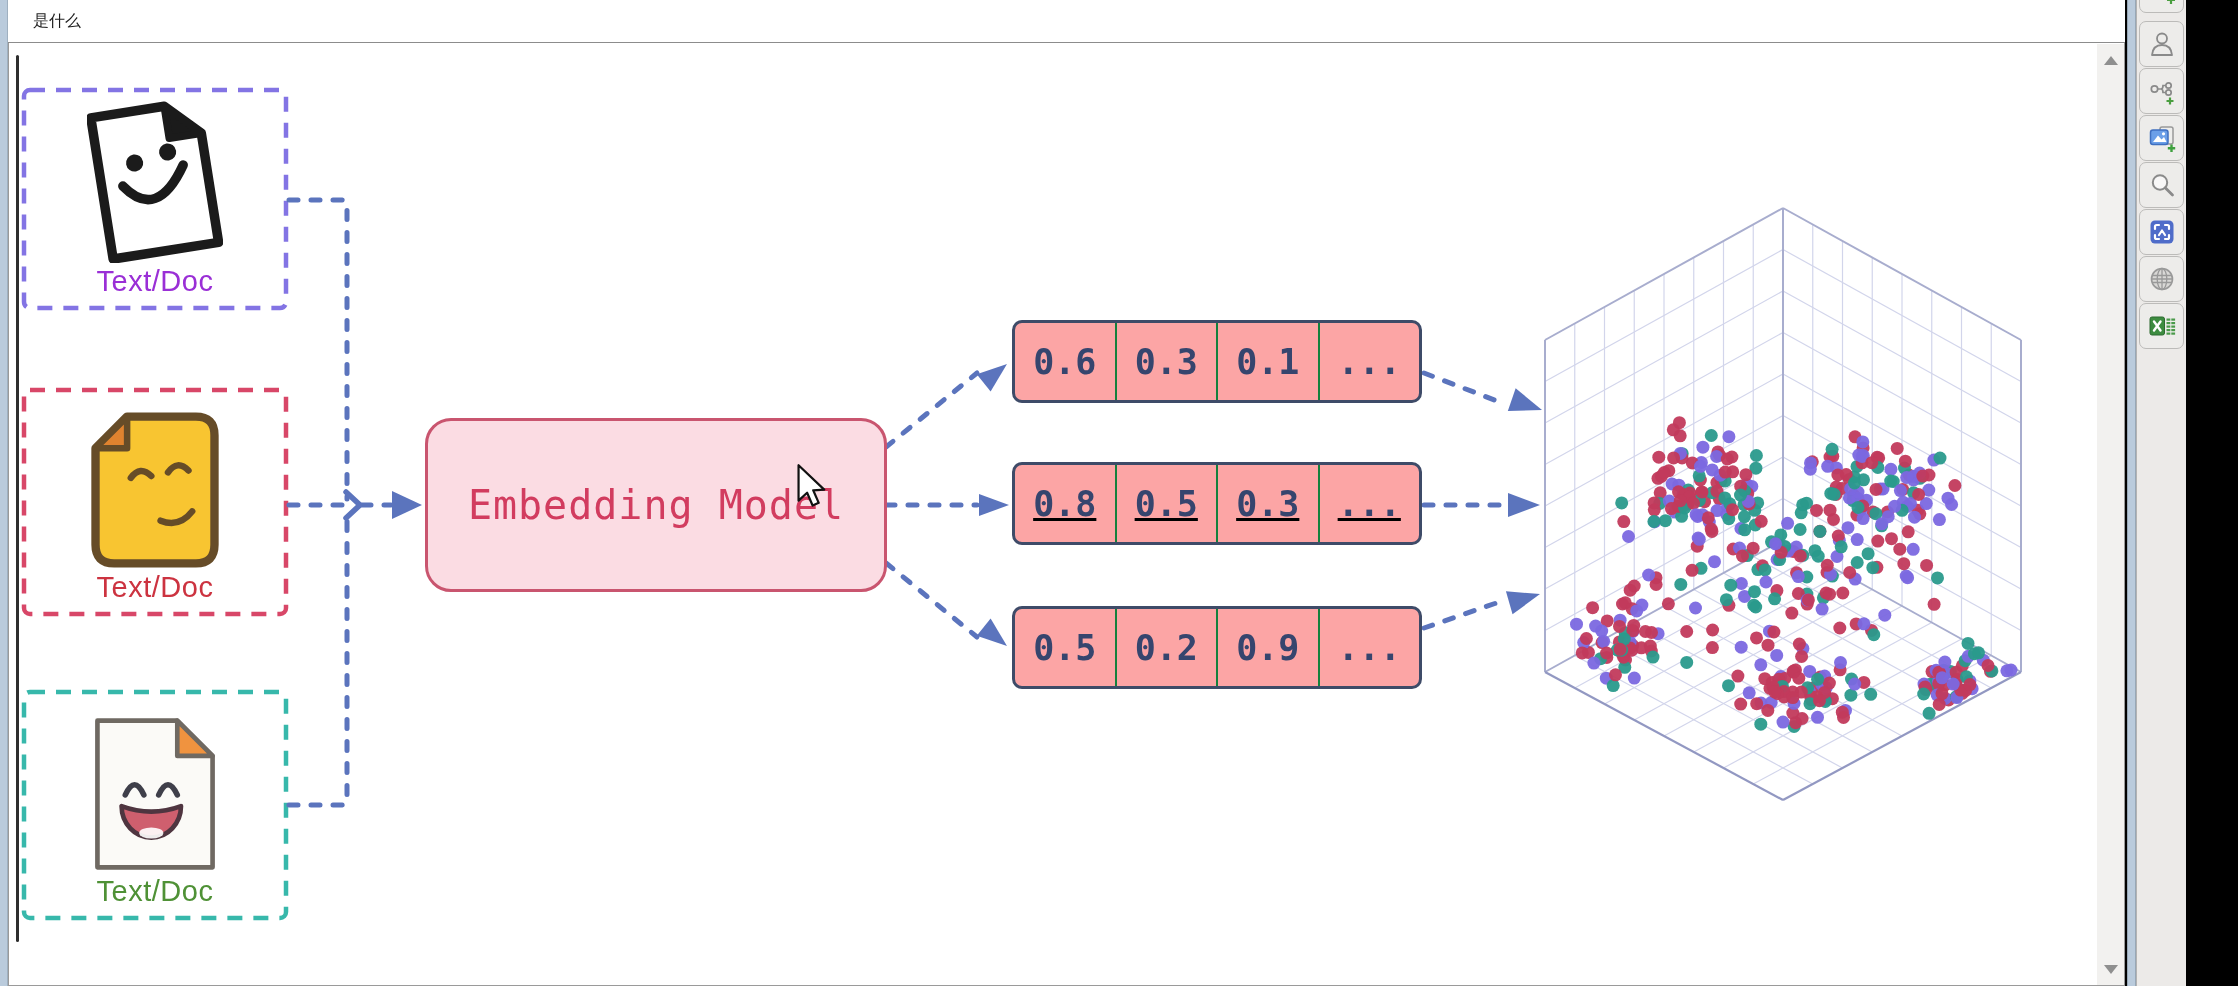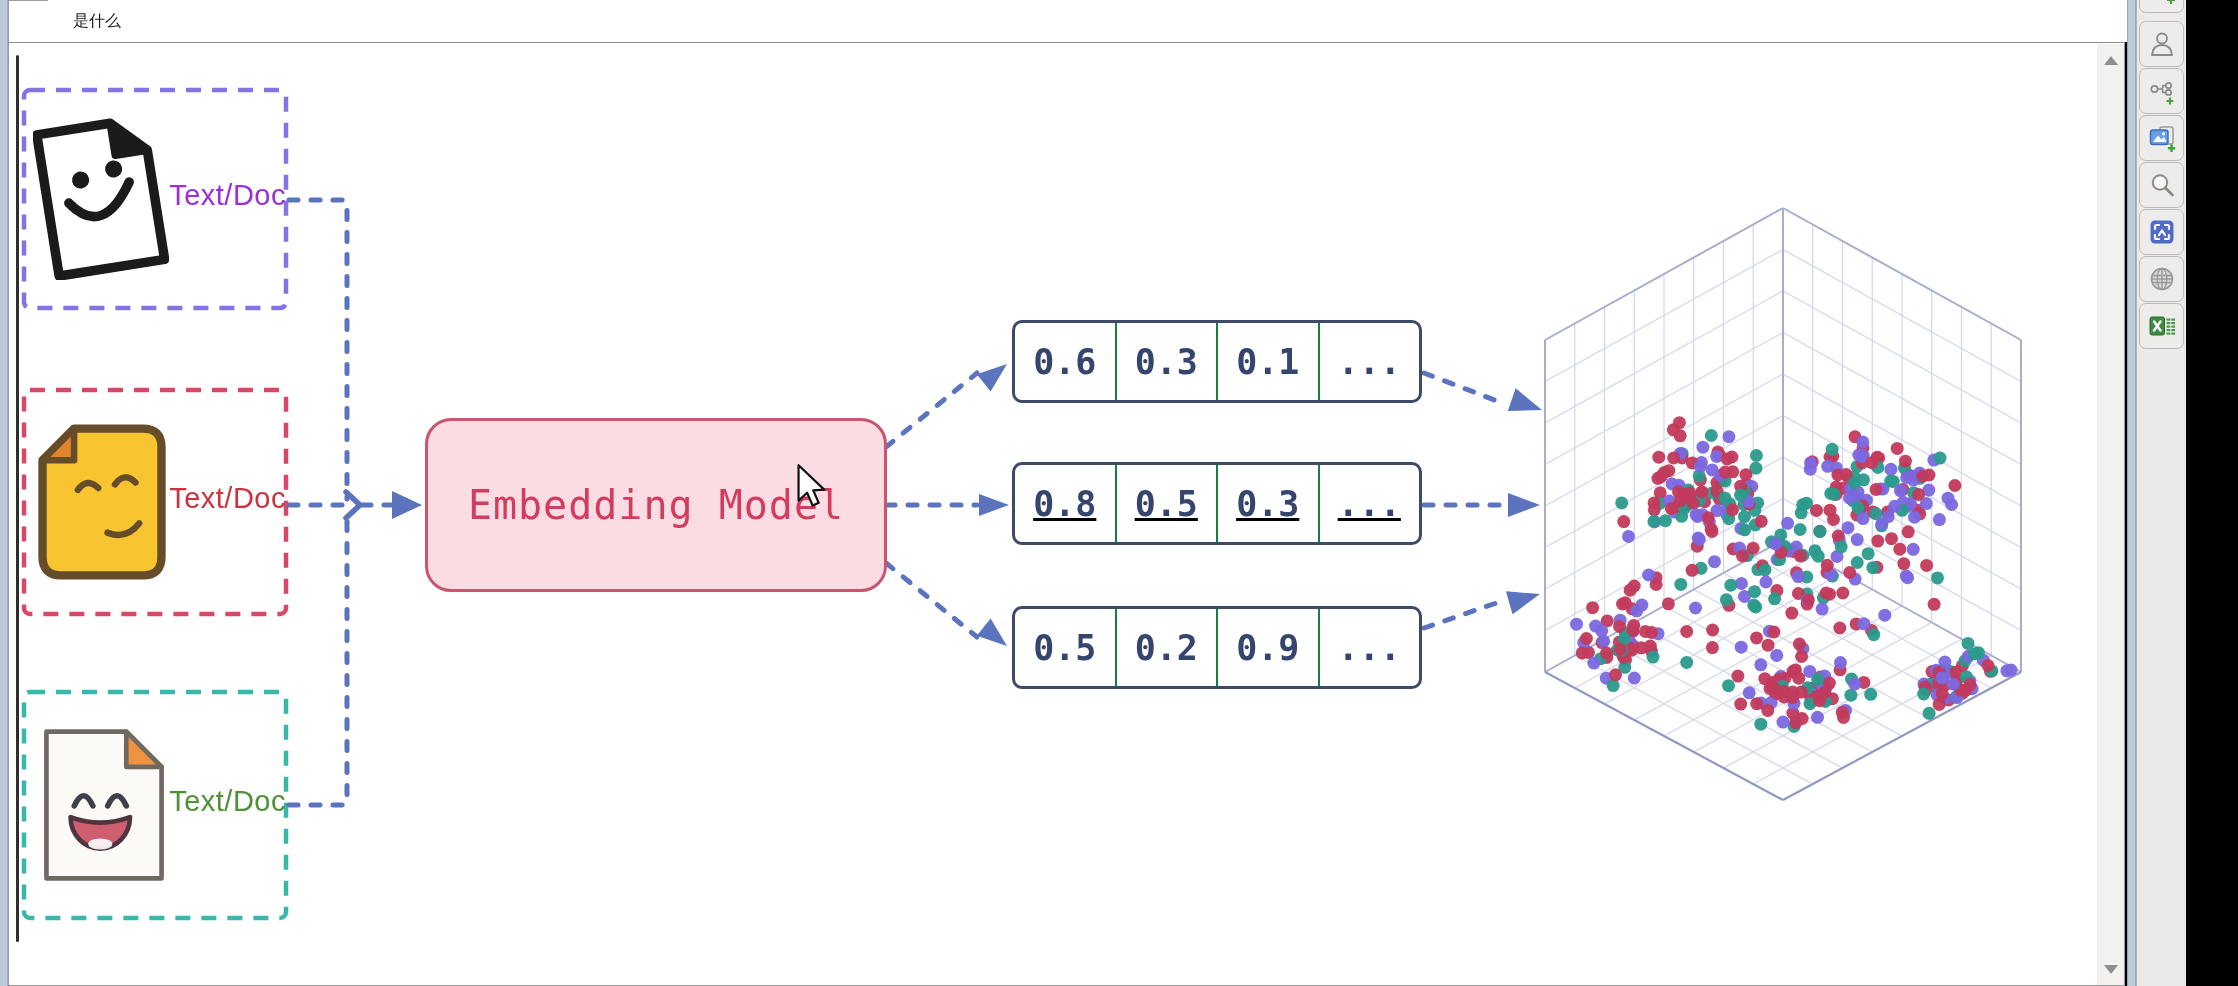--- a/index.html
+++ b/index.html
@@ -1,45 +1,45 @@
 <!DOCTYPE html>
 <html><head>
 <meta charset="utf-8">
 <style>
   html,body{margin:0;padding:0;background:#000;}
   #stage{position:relative;width:2238px;height:986px;overflow:hidden;background:#000;
          font-family:"Liberation Sans",sans-serif;}
   
   .left-splitter{position:absolute;left:0;top:0;width:7px;height:986px;background:#bacbdc;border-right:1px solid #9fb0c0;}
   .panel{position:absolute;left:8px;top:0;width:2117px;height:986px;background:#fff;border:1px solid #9a9a9a;box-sizing:border-box;}
-  .title-bar{position:absolute;left:8px;top:0;width:2117px;height:42px;background:#fff;margin-left:40px;}
+  .title-bar{position:absolute;left:8px;top:0;width:2117px;height:42px;background:#fff;}
   .title-text{position:absolute;left:25px;top:0;line-height:42px;font-size:16px;color:#1c1c1c;}
   .title-sep{position:absolute;left:8px;top:42px;width:2117px;height:1px;background:#8c8c8c;}
   .right-splitter{position:absolute;left:2127px;top:0;width:9px;height:986px;background:#bacbdc;border-left:1px solid #97a7b6;border-right:1px solid #97a7b6;box-sizing:border-box;}
   .toolbar-col{position:absolute;left:2136px;top:0;width:50px;height:986px;background:#eceae8;border-left:1px solid #b3b3b3;box-sizing:border-box;}
   .black-area{position:absolute;left:2186px;top:0;width:52px;height:986px;background:#000;}
   .tb-tab{position:absolute;left:2139px;width:45px;height:46px;background:#edecea;border:1px solid #bcbbb9;
           border-radius:7px;display:flex;align-items:center;justify-content:center;box-sizing:border-box;cursor:pointer;}
   
   .v-scrollbar{position:absolute;left:2097px;top:44px;width:27px;height:941px;background:#f2f1ef;}
   .sb-btn{position:absolute;left:0;width:27px;height:20px;display:flex;align-items:center;justify-content:center;}
   .tri-up{width:0;height:0;border-left:7px solid transparent;border-right:7px solid transparent;border-bottom:9px solid #8f8f8f;}
   .tri-down{width:0;height:0;border-left:7px solid transparent;border-right:7px solid transparent;border-top:9px solid #8f8f8f;}
   
   #diagram-svg{position:absolute;left:0;top:0;z-index:1;pointer-events:none;}
   .pen-stroke{position:absolute;left:16px;top:55px;width:3px;height:887px;background:#2e2e2e;border-radius:2px;z-index:2;}
-  .input-box{position:absolute;width:262px;z-index:2;display:flex;flex-direction:row;align-items:center;justify-content:flex-end;box-sizing:border-box;}
+  .input-box{position:absolute;width:262px;z-index:2;display:flex;flex-direction:column;align-items:center;justify-content:flex-end;box-sizing:border-box;}
   .box-label{font-size:29px;letter-spacing:0.5px;margin-top:2px;}
   .lbl-purple{color:#9a2fd6;}
   .lbl-red{color:#cc3340;}
   .lbl-green{color:#4f9136;}
   .model-box{position:absolute;left:425px;top:418px;width:462px;height:174px;background:#fbdce3;border:3px solid #c9556f;
              border-radius:26px;display:flex;align-items:center;justify-content:center;z-index:2;box-sizing:border-box;}
   .model-label{font-family:"DejaVu Sans Mono",monospace;font-size:40px;color:#d23c5f;letter-spacing:1px;white-space:nowrap;}
-  .vector-row{position:absolute;left:1012px;width:410px;height:83px;background:#ffffff;border:3px solid #3e4b68;
+  .vector-row{position:absolute;left:1012px;width:410px;height:83px;background:#fca5a5;border:3px solid #3e4b68;
               border-radius:10px;display:flex;z-index:2;box-sizing:border-box;overflow:hidden;justify-content:center;}
   .vector-cell{flex:1;display:flex;align-items:center;justify-content:center;
                font-family:"DejaVu Sans Mono",monospace;font-weight:bold;font-size:35px;color:#36456e;}
   .vector-cell + .vector-cell{border-left:2px solid #15803d;}
   .vectors-caption{position:absolute;left:1012px;top:752px;width:410px;text-align:center;z-index:2;
                    font-family:"DejaVu Sans Mono",monospace;font-weight:bold;font-size:32px;color:#3c4263;letter-spacing:1px;white-space:nowrap;}
   .cursor{position:absolute;left:795px;top:464px;z-index:10;}
   .doc-icon{display:block;}
 </style>
 </head>

